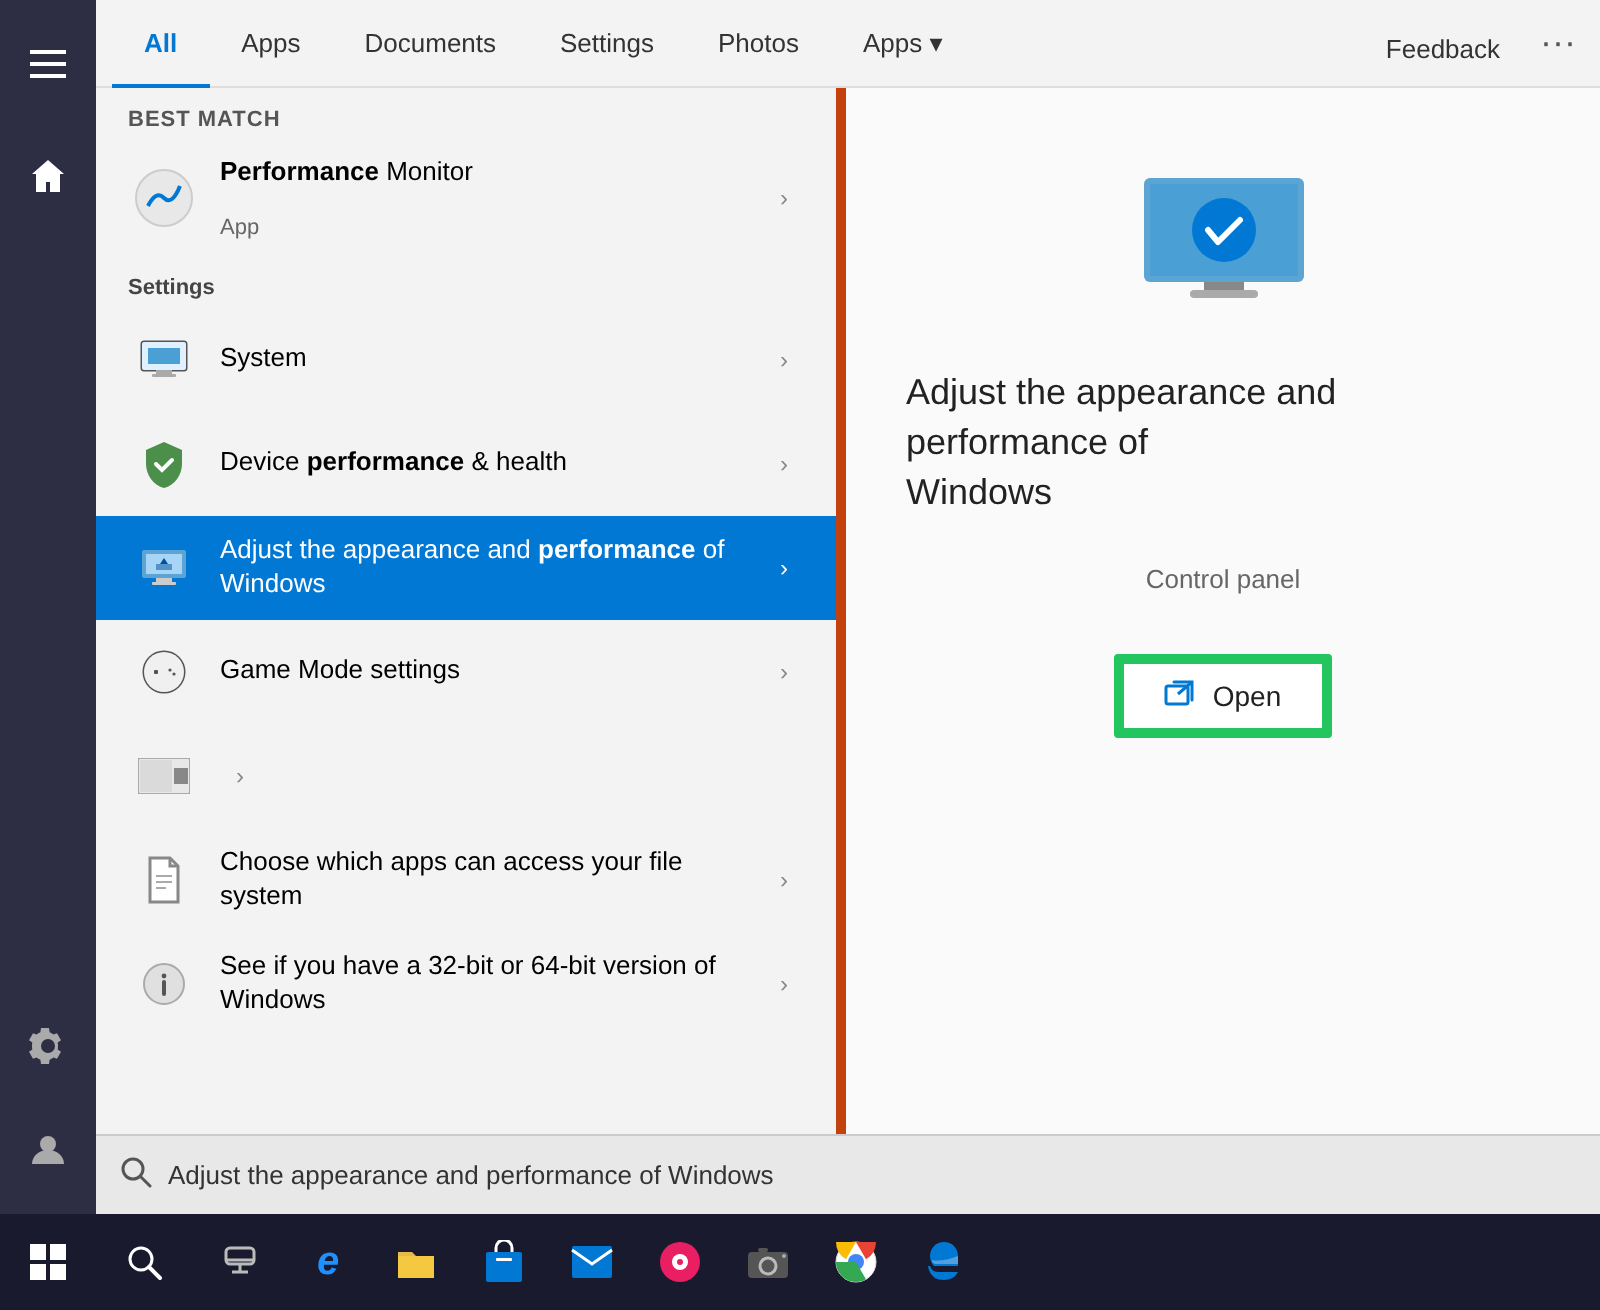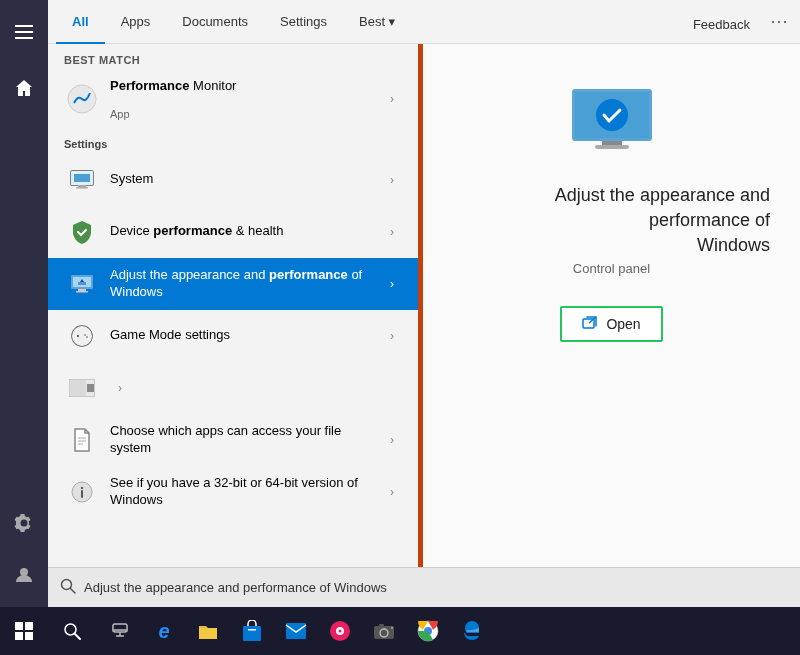--- a/index.html
+++ b/index.html
@@ -221,40 +221,40 @@
     }
 
     .detail-icon-area {
       margin-bottom: 20px;
     }
 
     .detail-title {
       font-size: 18px;
       font-weight: 400;
       color: #222;
-      text-align: right;
+      text-align: left;
       line-height: 1.4;
-      margin-bottom: 2px;
+      margin-bottom: 22px;
     }
 
     .detail-subtitle {
       font-size: 13px;
       color: #666;
       text-align: left;
       margin-bottom: 30px;
     }
 
     .open-btn {
       display: flex;
       align-items: flex-end;
       gap: 8px;
       padding: 8px 20px;
       font-size: 14px;
       cursor: pointer;
-      border: 2px solid #22c55e;
+      border: 5px solid #22c55e;
       background: white;
       color: #222;
       border-radius: 2px;
     }
 
     
     .search-bar {
       position: absolute;
       bottom: 48px;
       left: 48px;
@@ -320,21 +320,22 @@
   </div>
 </div>
 
 <div class="search-ui">
 
   <div class="tabs">
     <div class="tab active">All</div>
     <div class="tab">Apps</div>
     <div class="tab">Documents</div>
     <div class="tab">Settings</div>
-    <div class="tab">Best ▾</div>
+    <div class="tab">Photos</div>
+    <div class="tab">Apps ▾</div>
     <div class="tabs-right">
       <div class="feedback-btn">Feedback</div>
       <div class="more-dots">···</div>
     </div>
   </div>
 
   <div class="main-content">
 
     <div class="results-panel">
       <div class="section-label">Best match</div>

